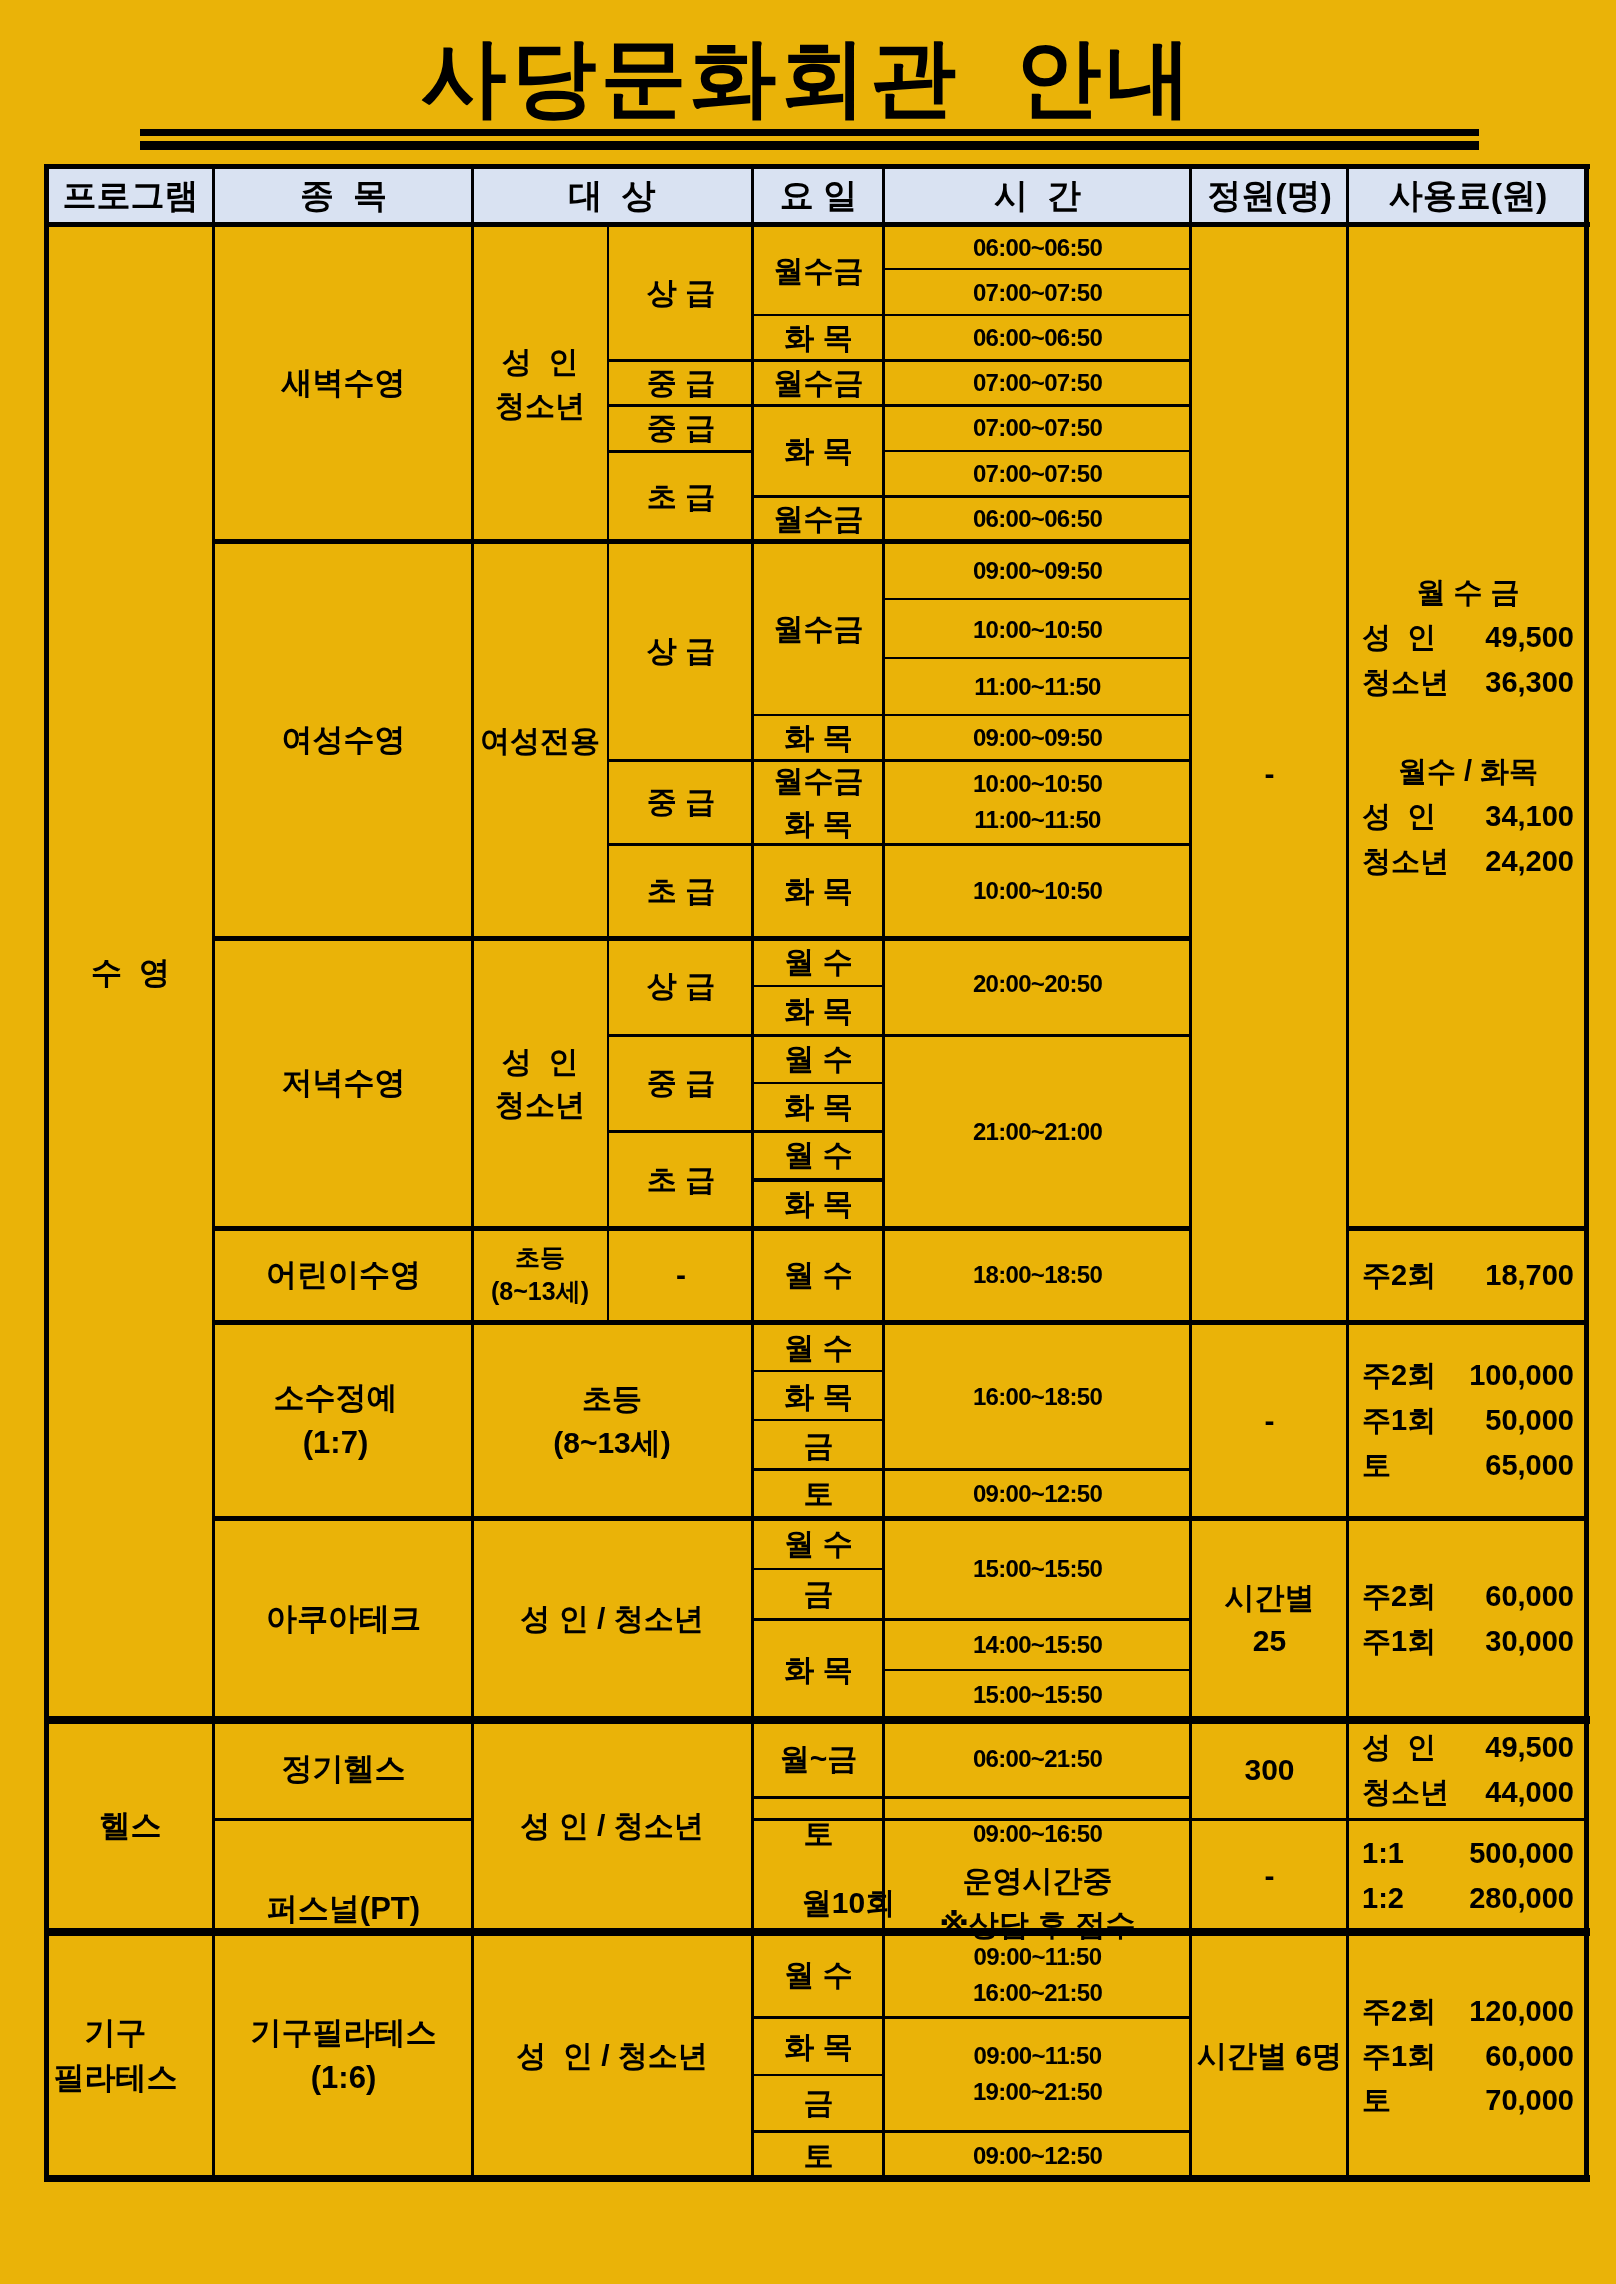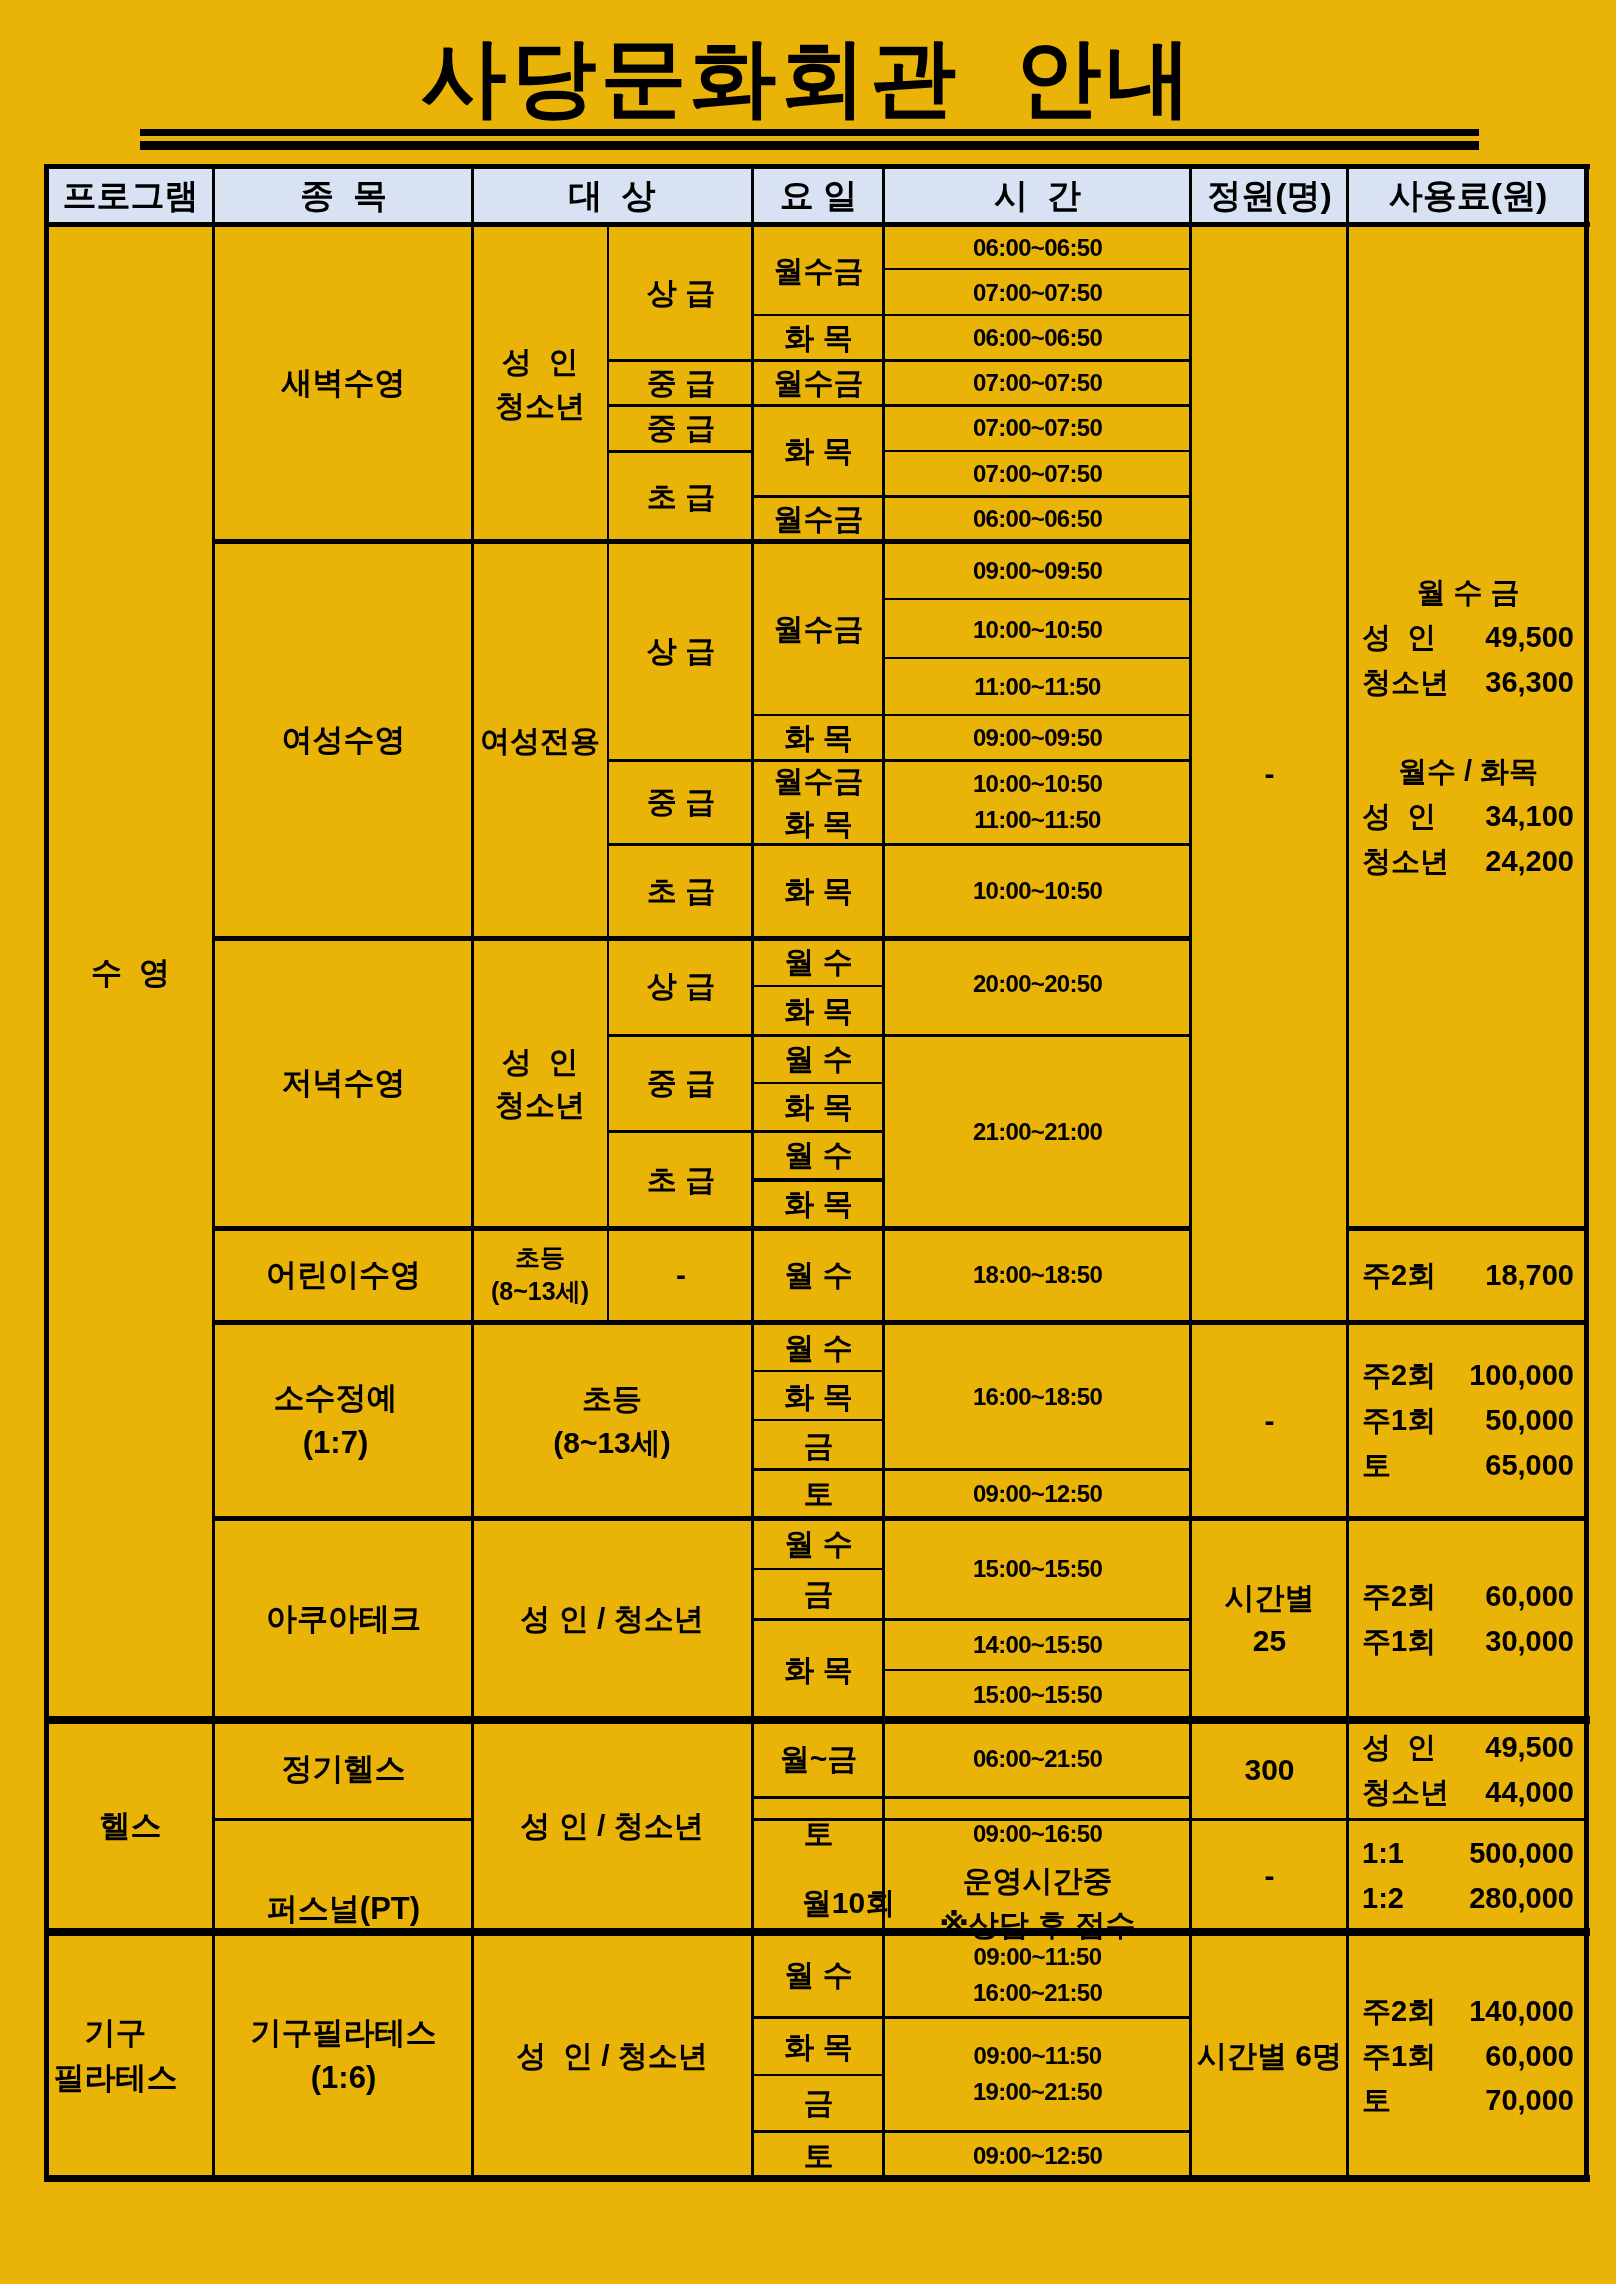--- a/index.html
+++ b/index.html
@@ -417,21 +417,21 @@
           <span class="v">500,000</span>
         </div>
         <div class="lv">
           <span class="l">1:2</span>
           <span class="v">280,000</span>
         </div>
       </div>
       <div class="cell f" style="left: 1348px; top: 1932px; width: 240px; height: 248px;">
         <div class="lv">
           <span class="l">주2회</span>
-          <span class="v">140,000</span>
+          <span class="v">120,000</span>
         </div>
         <div class="lv">
           <span class="l">주1회</span>
           <span class="v">60,000</span>
         </div>
         <div class="lv">
           <span class="l">토</span>
           <span class="v">70,000</span>
         </div>
       </div>

